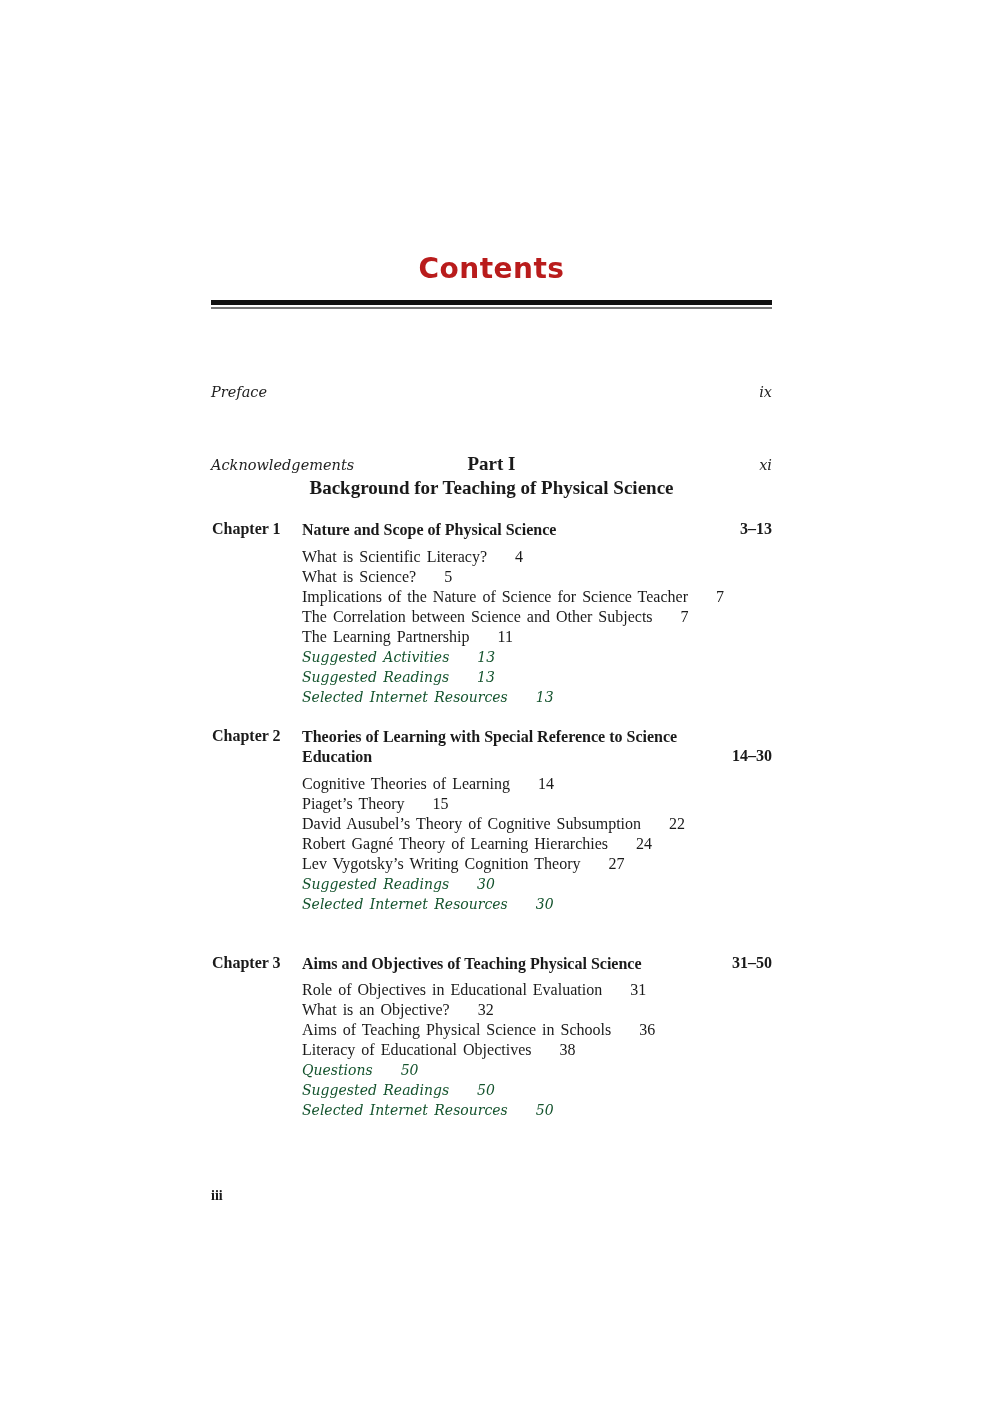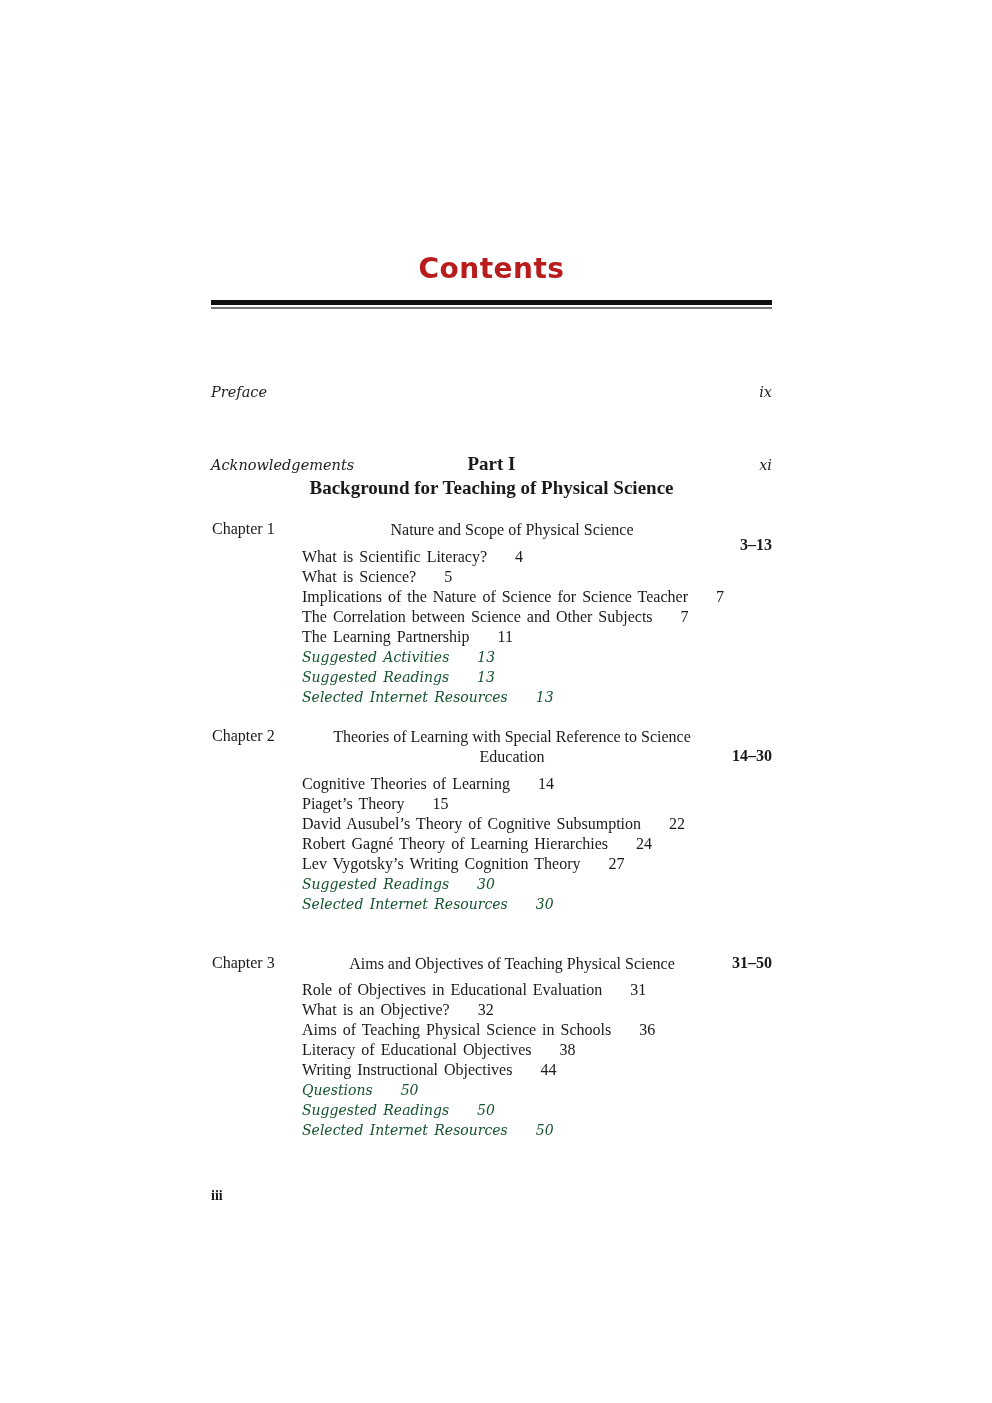--- a/index.html
+++ b/index.html
@@ -5,22 +5,22 @@
     html, body { margin: 0; padding: 0; background: #ffffff; }
     body { width: 992px; height: 1403px; position: relative; overflow: hidden; color: #1a1a1a; font-family: "Liberation Serif", serif; }
     .page { position: absolute; left: 211px; top: 0; width: 561px; }
     .title { position: absolute; left: 0; top: 252px; width: 561px; text-align: center; font-family: "DejaVu Sans", sans-serif; font-weight: bold; font-size: 28px; letter-spacing: 0.5px; color: #b91c1c; }
     .rule-thick { position: absolute; left: 0; top: 300px; width: 561px; height: 5px; background: #111; }
     .rule-thin { position: absolute; left: 0; top: 307px; width: 561px; height: 2px; background: #777; }
     .front { position: absolute; left: 0; width: 561px; font-style: italic; font-size: 16px; font-family: "DejaVu Serif", serif; font-size: 14.5px; color: #222; }
     .front .pg { position: absolute; right: 0; top: 0; }
     .part { position: absolute; left: 0; width: 561px; text-align: center; font-weight: bold; font-size: 19px; line-height: 24px; }
     .chap { position: absolute; left: 0; width: 561px; font-size: 16px; }
-    .chap-label { position: absolute; left: 1px; top: 0; font-weight: normal; }
-    .chap-title { position: absolute; left: 91px; top: 0; font-weight: normal; width: 420px; line-height: 20px; text-align: center; }
+    .chap-label { position: absolute; left: 1px; top: 0; font-weight: bold; }
+    .chap-title { position: absolute; left: 91px; top: 0; font-weight: bold; width: 420px; line-height: 20px; }
     .chap-pages { position: absolute; right: 0; font-weight: bold; }
     .items { position: absolute; left: 91px; width: 470px; }
     .item { height: 20px; line-height: 20px; font-size: 16px; white-space: nowrap; word-spacing: 2px; }
     .item .num { margin-left: 28px; }
     .item.it { font-style: italic; font-family: "DejaVu Serif", serif; font-size: 14px; color: #14532d; }
     .folio { position: absolute; left: 0; top: 1188px; width: 561px; font-weight: bold; font-size: 14px; }
   </style>
 </head>
 <body>
 
@@ -39,21 +39,21 @@
   </div>
 
   <div class="part" style="top:452px;">
     <div>Part  I</div>
     <div>Background for Teaching of Physical Science</div>
   </div>
 
   <div class="chap" style="top:520px;">
     <span class="chap-label">Chapter 1</span>
     <span class="chap-title">Nature and Scope of Physical Science</span>
-    <span class="chap-pages" style="top:16px;">3–13</span>
+    <span class="chap-pages" style="top:0;">3–13</span>
   </div>
   <div class="items" style="top:547px;">
     <div class="item"><span>What is Scientific Literacy?</span><span class="num">4</span></div>
     <div class="item"><span>What is Science?</span><span class="num">5</span></div>
     <div class="item"><span>Implications of the Nature of Science for Science Teacher</span><span class="num">7</span></div>
     <div class="item"><span>The Correlation between Science and Other Subjects</span><span class="num">7</span></div>
     <div class="item"><span>The Learning Partnership</span><span class="num">11</span></div>
     <div class="item it"><span>Suggested Activities</span><span class="num">13</span></div>
     <div class="item it"><span>Suggested Readings</span><span class="num">13</span></div>
     <div class="item it"><span>Selected Internet Resources</span><span class="num">13</span></div>
@@ -77,20 +77,19 @@
   <div class="chap" style="top:954px;">
     <span class="chap-label">Chapter 3</span>
     <span class="chap-title">Aims and Objectives of Teaching Physical Science</span>
     <span class="chap-pages" style="top:0;">31–50</span>
   </div>
   <div class="items" style="top:980px;">
     <div class="item"><span>Role of Objectives in Educational Evaluation</span><span class="num">31</span></div>
     <div class="item"><span>What is an Objective?</span><span class="num">32</span></div>
     <div class="item"><span>Aims of Teaching Physical Science in Schools</span><span class="num">36</span></div>
     <div class="item"><span>Literacy of Educational Objectives</span><span class="num">38</span></div>
-    <div class="item"><span>Writing Instructional Objectives</span><span class="num">44</span></div>
     <div class="item it"><span>Questions</span><span class="num">50</span></div>
     <div class="item it"><span>Suggested Readings</span><span class="num">50</span></div>
     <div class="item it"><span>Selected Internet Resources</span><span class="num">50</span></div>
   </div>
 
   <div class="folio">iii</div>
 </div>
 
 </body></html>

